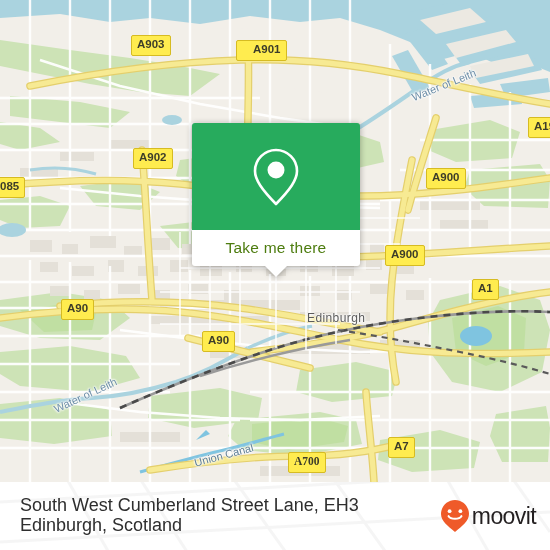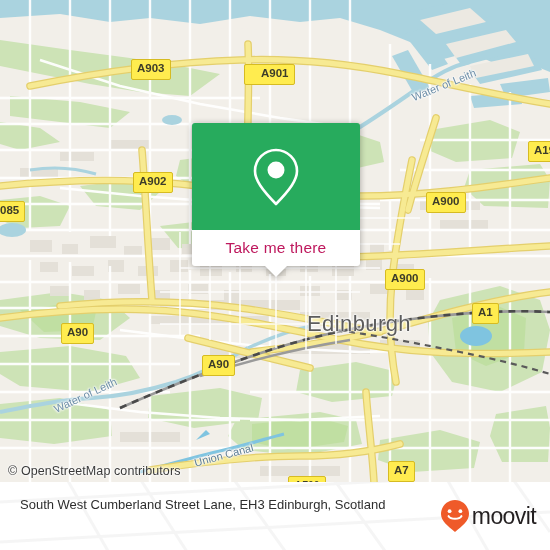--- a/index.html
+++ b/index.html
@@ -48,34 +48,33 @@
     border: 1.6px solid #d6bb22;
     border-radius: 2px;
     color: #3d3d2a;
     font-size: 11.5px;
     font-weight: bold;
     line-height: 1;
     padding: 3px 5px 4px 5px;
     font-family: "Liberation Sans", sans-serif;
     white-space: nowrap;
     z-index: 25;
-    margin-top: 24px;
   }
 
   
   .maplabel {
     position: absolute;
     color: #6f6f6f;
     font-family: "Liberation Sans", sans-serif;
     white-space: nowrap;
     z-index: 24;
     text-shadow: 0 0 3px #fff, 0 0 3px #fff, 0 0 2px #fff, 0 0 2px #fff;
   }
   .label-city {
-    font-size: 22px;
+    font-size: 12px;
     color: #5c5c5c;
     letter-spacing: 0.4px;
   }
   .label-water {
     font-size: 11px;
     color: #6d8ea8;
     font-style: normal;
   }
   .label-canal {
     font-size: 11px;
@@ -103,21 +102,21 @@
     background: #ffffff;
     height: 36px;
     border-radius: 0 0 3px 3px;
     display: flex;
     align-items: center;
     justify-content: center;
     position: relative;
   }
   #callout-label {
     font-size: 15.5px;
-    color: #be185d;
+    color: #4d7c0f;
     font-family: "Liberation Sans", sans-serif;
     letter-spacing: 0.2px;
   }
   #callout-tail {
     position: absolute;
     left: 50%;
     margin-left: -11px;
     top: 36px;
     width: 0; height: 0;
     border-left: 11px solid transparent;
@@ -147,21 +146,21 @@
     left: 0; top: 0;
     width: 550px; height: 68px;
     display: flex;
     align-items: center;
   }
   #footer-title {
     position: absolute;
     left: 20px;
     top: 13px;
     width: 400px;
-    font-size: 13px;
+    font-size: 18px;
     line-height: 20px;
     color: #2e2e2e;
     font-family: "Liberation Sans", sans-serif;
   }
   #brand {
     position: absolute;
     right: 14px;
     top: 18px;
     display: flex;
     align-items: center;
@@ -448,33 +447,32 @@
 
     <div class="maplabel label-city" style="left:307px; top:311px;">Edinburgh</div>
 
     <div class="maplabel label-water" style="left:410px; top:92px; transform:rotate(-22deg); transform-origin:0 0;">Water of Leith</div>
 
     <div class="maplabel label-water" style="left:52px; top:404px; transform:rotate(-25deg); transform-origin:0 0;">Water of Leith</div>
 
     <div class="maplabel label-canal" style="left:193px; top:457px; transform:rotate(-15deg); transform-origin:0 0;">Union Canal</div>
 
     <div class="shield" style="left:131px; top:35px;">A903</div>
-    <div class="shield" style="left:244px; top:40px;padding-left:16px;">A901</div>
+    <div class="shield" style="left:236px; top:40px;padding-left:16px;">A901</div>
     <div class="shield" style="left:528px; top:117px;">A19</div>
     <div class="shield" style="left:133px; top:148px;text-align:right;">A902</div>
     <div class="shield" style="left:-6px; top:177px;">085</div>
     <div class="shield" style="left:426px; top:168px;">A900</div>
     <div class="shield" style="left:385px; top:245px;">A900</div>
     <div class="shield" style="left:472px; top:279px;">A1</div>
     <div class="shield" style="left:61px; top:299px;">A90</div>
     <div class="shield" style="left:202px; top:331px;">A90</div>
     <div class="shield" style="left:288px; top:452px;font-family:Liberation Serif, serif;">A700</div>
     <div class="shield" style="left:388px; top:437px;">A7</div>
 
-    <div class="osm-credit">© OpenStreetMap contributors</div>
   </div>
 
   <div id="callout">
     <div id="callout-green">
       <svg width="52" height="62" viewBox="0 0 52 62">
         <path d="M26 4 C14.4 4 5 13.4 5 25 C5 34 12 43.5 26 58 C40 43.5 47 34 47 25 C47 13.4 37.6 4 26 4 Z" fill="none" stroke="#ffffff" stroke-width="2.6" stroke-linejoin="round"></path>
         <circle cx="26" cy="24" r="8.5" fill="#ffffff"></circle>
       </svg>
     </div>
     <div id="callout-white">

